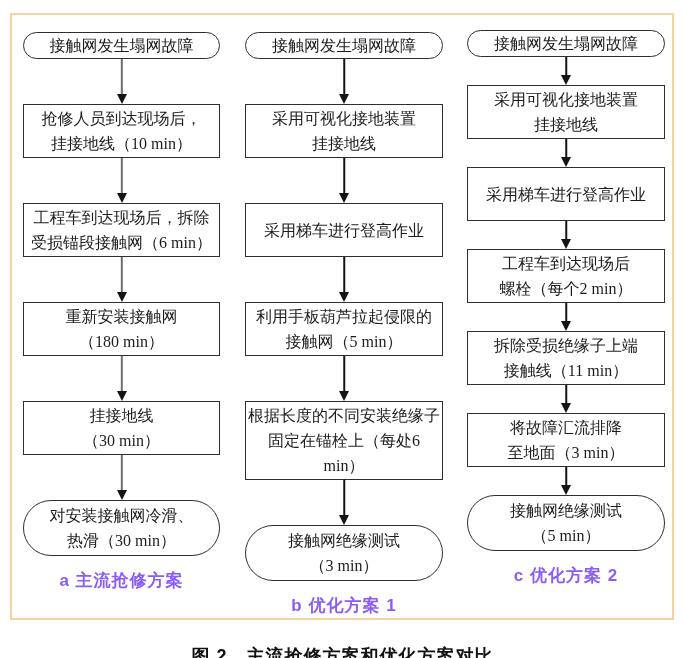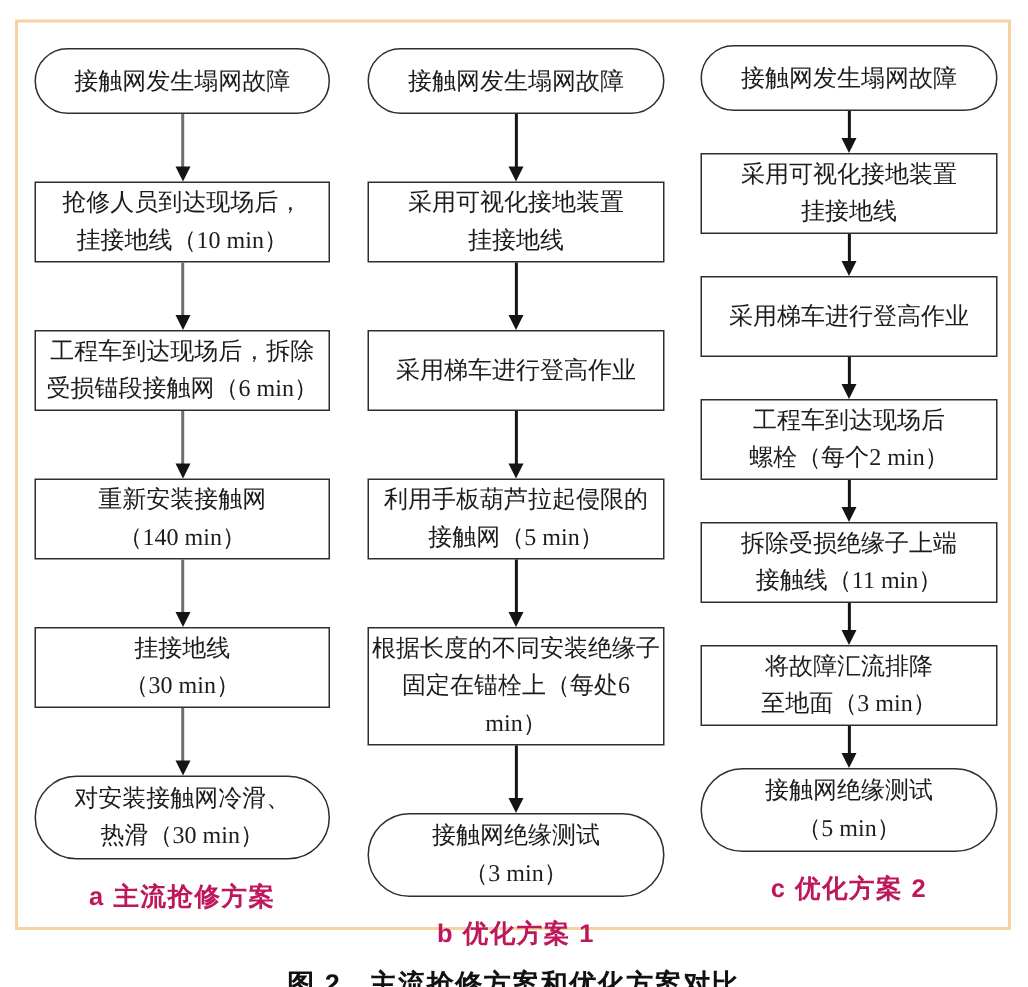--- a/index.html
+++ b/index.html
@@ -17,42 +17,42 @@
   .col-a{left:23px;top:32px;width:197px;}
   .col-b{left:245px;top:32px;width:198px;}
   .col-c{left:467px;top:30px;width:198px;}
   .node{
     box-sizing:border-box;border:1.5px solid #2e2e2e;background:#ffffff;
     display:flex;flex-direction:column;justify-content:center;align-items:center;
     text-align:center;font-size:16px;line-height:25px;color:#1c1c1c;
     padding:1px 2px;
   }
   .terminal{border-radius:999px;}
-  .start{height:44px;}
+  .start{height:27px;}
   .end{min-height:56px;}
   .process{min-height:54px;}
   .ln{width:100%;}
   .ln:empty{display:none;}
   .arrow{position:relative;align-self:center;width:14px;flex:0 0 auto;}
   .ar-tall{height:45px;}
   .ar-short{height:28px;}
   .shaft{
     position:absolute;left:50%;transform:translateX(-50%);
     top:0;bottom:7px;width:1.5px;background:#141414;
   }
   .col-a .shaft{width:2.4px;background:#6f6f6f;}
   .head{
     position:absolute;left:50%;transform:translateX(-50%);bottom:0;
     width:0;height:0;border-left:5.5px solid transparent;
     border-right:5.5px solid transparent;border-top:10px solid #141414;
   }
   .col-label{
     margin-top:13px;text-align:center;
     font-family:"Liberation Sans", sans-serif;font-weight:bold;
-    font-size:17px;color:#be185d;letter-spacing:1px;
+    font-size:17px;color:#8b5cf6;letter-spacing:1px;
   }
   .caption{
     position:absolute;left:0;right:0;top:644px;text-align:center;
     font-family:"Liberation Sans", sans-serif;font-weight:bold;
     font-size:18px;color:#111111;letter-spacing:1px;
   }
 </style>
 </head>
 <body>
 
@@ -77,21 +77,21 @@
   <div class="node process">
     <div class="ln">工程车到达现场后，拆除</div>
     <div class="ln">受损锚段接触网（6 min）</div>
   </div>
   <div class="arrow ar-tall">
       <span class="shaft"></span>
       <span class="head"></span>
     </div>
   <div class="node process">
     <div class="ln">重新安装接触网</div>
-    <div class="ln">（140 min）</div>
+    <div class="ln">（180 min）</div>
   </div>
   <div class="arrow ar-tall">
       <span class="shaft"></span>
       <span class="head"></span>
     </div>
   <div class="node process">
     <div class="ln">挂接地线</div>
     <div class="ln">（30 min）</div>
   </div>
   <div class="arrow ar-tall">

